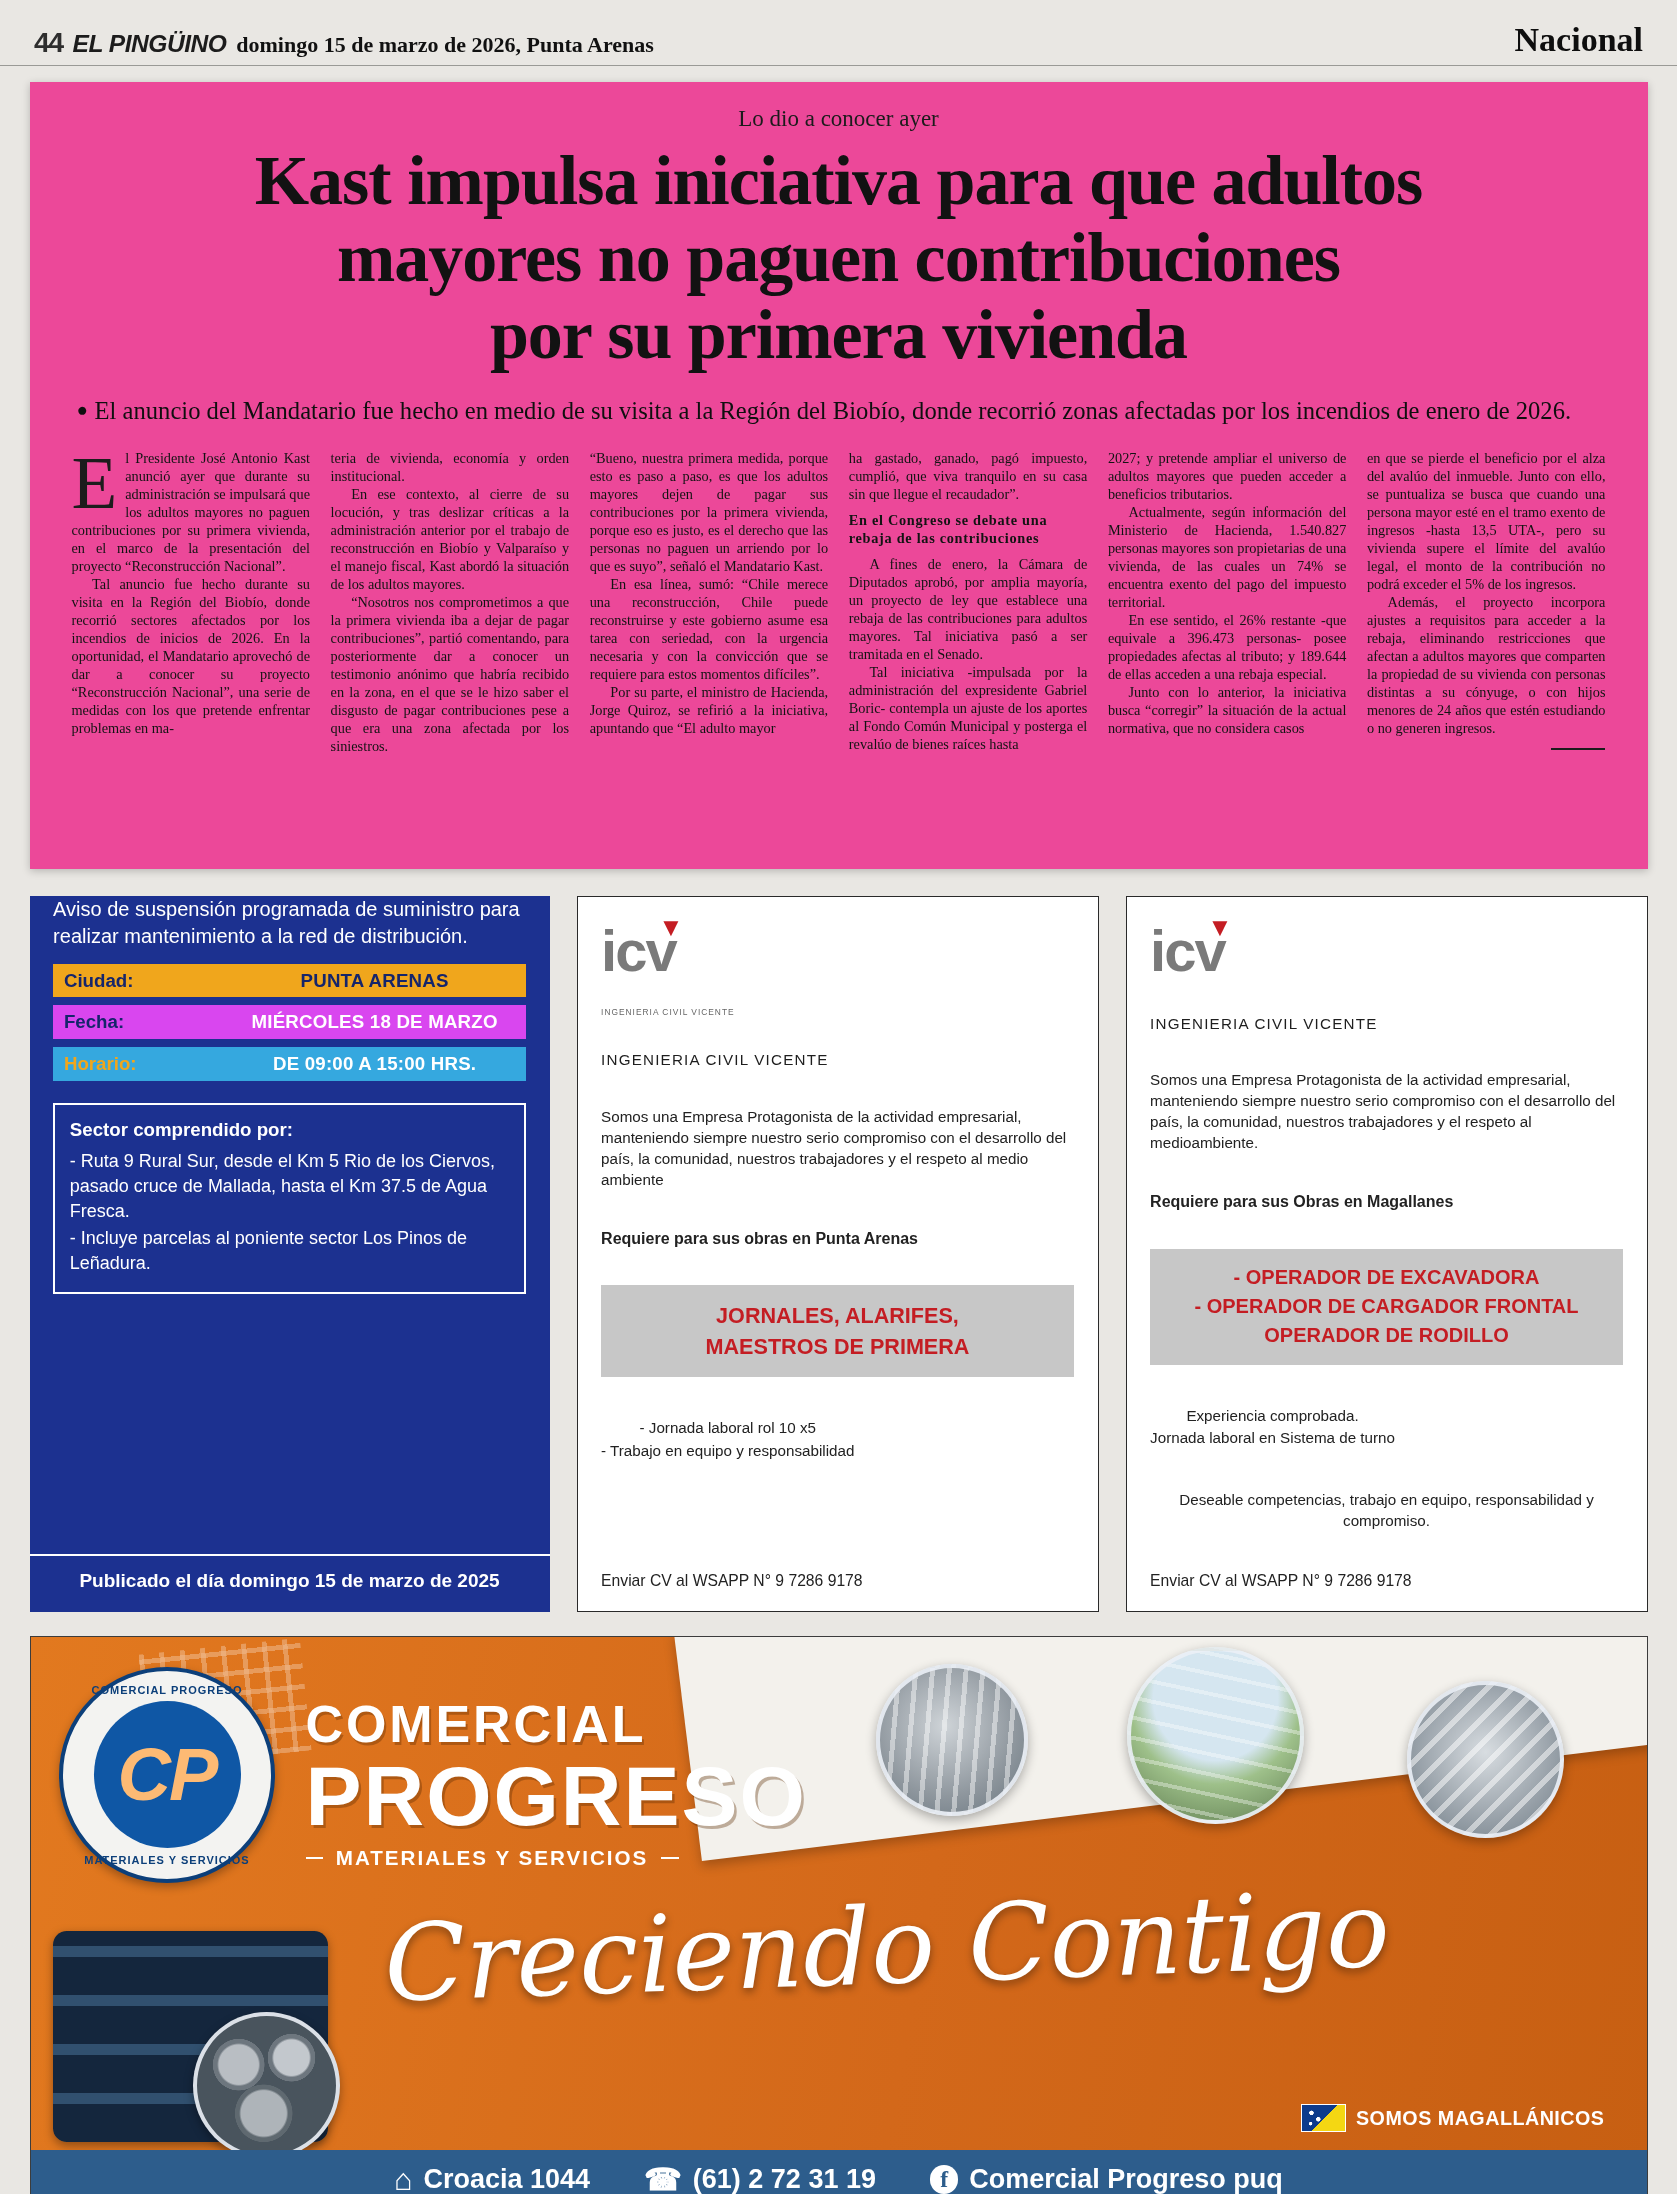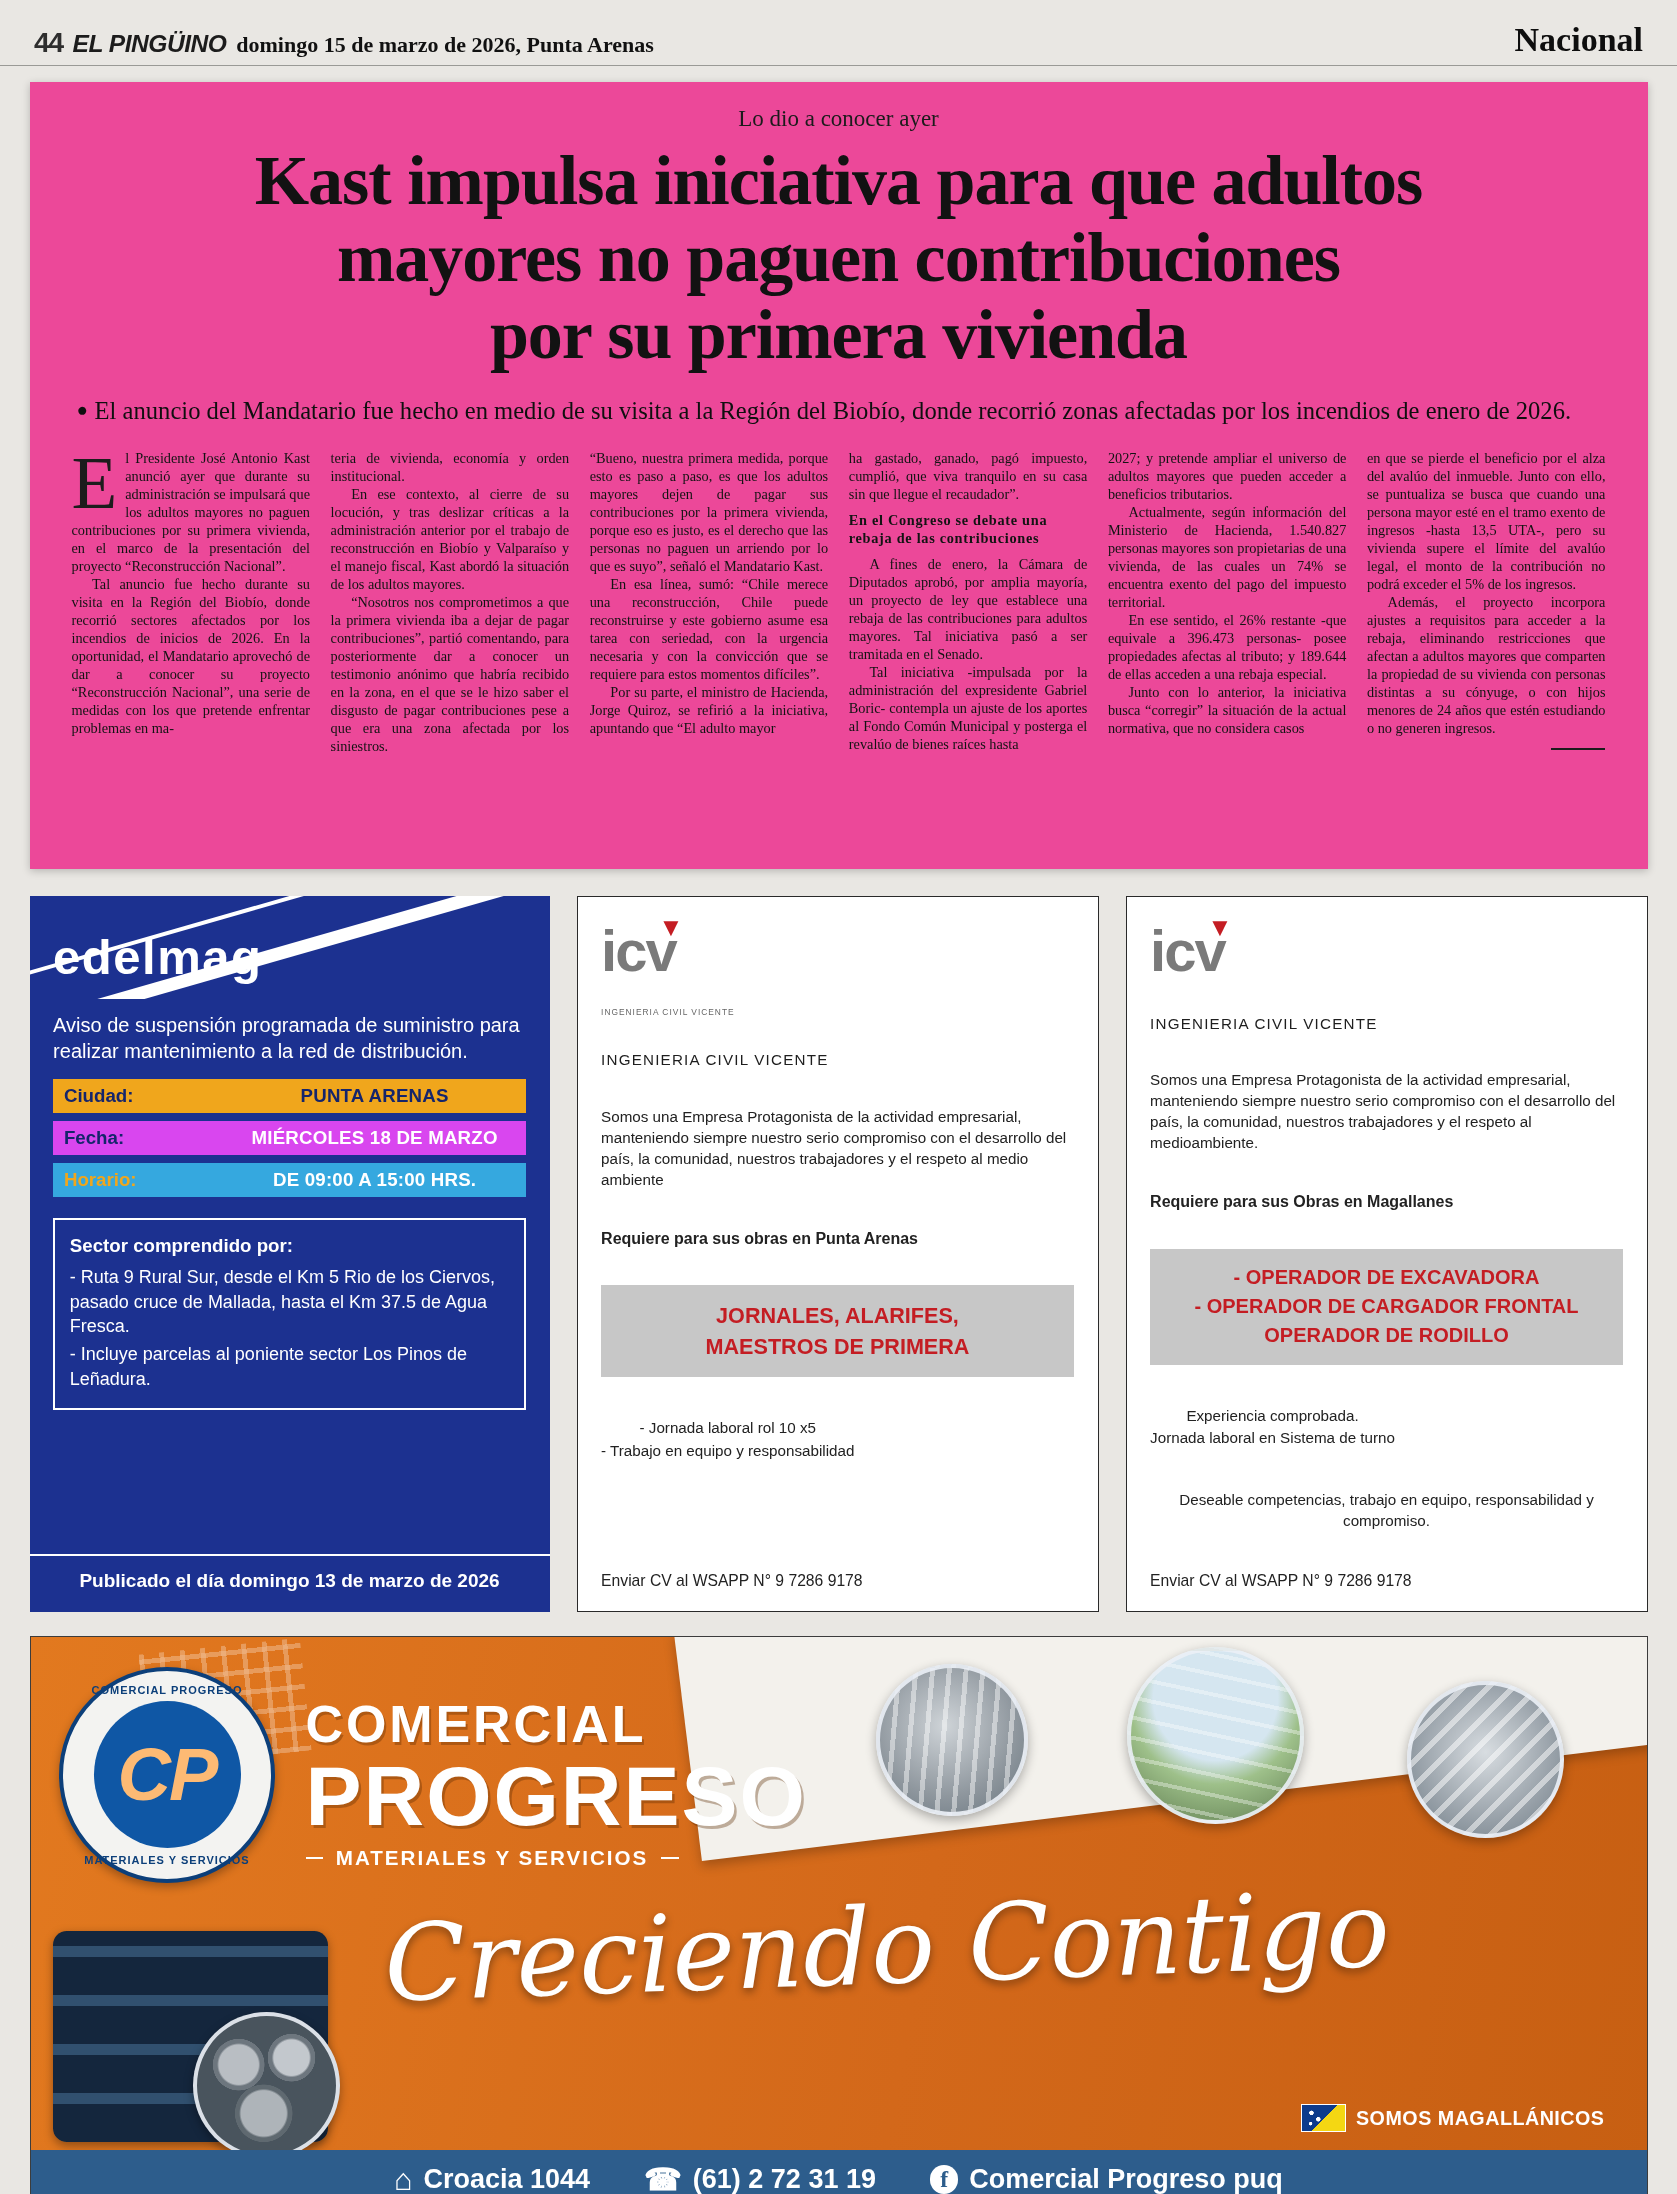--- a/index.html
+++ b/index.html
@@ -207,25 +207,20 @@
         
       <p class="par noindent">en que se pierde el beneficio por el alza del avalúo del inmueble. Junto con ello, se puntualiza se busca que cuando una persona mayor esté en el tramo exento de ingresos -hasta 13,5 UTA-, pero su vivienda supere el límite del avalúo legal, el monto de la contribución no podrá exceder el 5% de los ingresos.</p><p class="par">Además, el proyecto incorpora ajustes a requisitos para acceder a la rebaja, eliminando restricciones que afectan a adultos mayores que comparten la propiedad de su vivienda con personas distintas a su cónyuge, o con hijos menores de 24 años que estén estudiando o no generen ingresos.</p></div>
       <div class="end-mark"></div>
     </div>
   </div>
 </section>
 
 <section class="ads-row">
 
   <div class="edelmag">
-    <div class="ed-logo-area">
-      <div class="ed-stripe2"></div>
-      <div class="ed-stripe1"></div>
-      <div class="ed-logo">edelmag</div>
-    </div>
     <div class="ed-intro">Aviso de suspensión programada de suministro para realizar mantenimiento a la red de distribución.</div>
 
     <div class="ed-row" style="background: rgb(240, 166, 28);">
       <span class="ed-label" style="color: rgb(21, 37, 107);">Ciudad:</span>
       <span class="ed-val" style="color: rgb(21, 37, 107);">PUNTA ARENAS</span>
     </div>
     <div class="ed-row" style="background: #d946ef;">
       <span class="ed-label" style="color: rgb(21, 37, 107);">Fecha:</span>
       <span class="ed-val" style="color: rgb(255, 255, 255);">MIÉRCOLES 18 DE MARZO</span>
     </div>
@@ -233,21 +228,21 @@
       <span class="ed-label" style="color: rgb(240, 166, 28);">Horario:</span>
       <span class="ed-val" style="color: rgb(255, 255, 255);">DE 09:00 A 15:00 HRS.</span>
     </div>
 
     <div class="ed-sector">
       <div class="ed-sector-title">Sector comprendido por:</div>
       <div class="plist">
         
       <p>- Ruta 9 Rural Sur, desde el Km 5 Rio de los Ciervos, pasado cruce de Mallada, hasta el Km 37.5 de Agua Fresca.</p><p>- Incluye parcelas al poniente sector Los Pinos de Leñadura.</p></div>
     </div>
-    <div class="ed-footer">Publicado el día domingo 13 de marzo de 2026</div>
+    <div class="ed-footer">Publicado el día domingo 15 de marzo de 2025</div>
   </div>
 
   <div class="icv">
     <div class="icv-logo">
       <span class="icv-word">icv</span><span class="icv-tri">▼</span>
     </div>
     <div class="icv-logosub">INGENIERIA CIVIL VICENTE</div>
     <div class="icv-name">INGENIERIA CIVIL VICENTE</div>
     <div class="icv-about">Somos una Empresa Protagonista de la actividad empresarial, manteniendo siempre nuestro serio compromiso con el desarrollo del país, la comunidad, nuestros trabajadores y el respeto al medio ambiente</div>
     <div class="icv-req">Requiere para sus obras en Punta Arenas</div>

